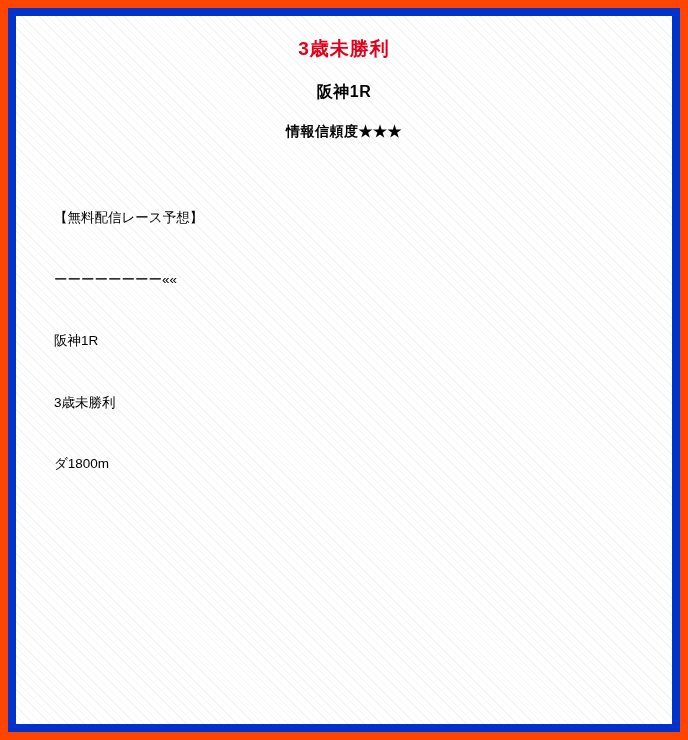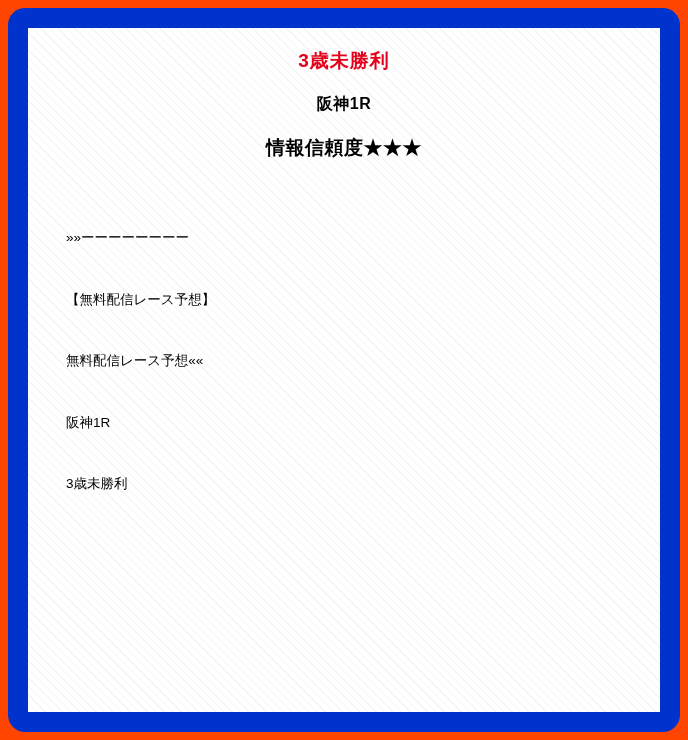--- a/index.html
+++ b/index.html
@@ -20,22 +20,21 @@
     height: 740px;
     background: #ff4500;
     box-sizing: border-box;
     padding: 8px;
   }
   .blue-frame {
     width: 100%;
     height: 100%;
     background: #0033cc;
     box-sizing: border-box;
-    padding: 20px;
-    border-radius: 17px;
+    padding: 8px;
   }
   .page {
     width: 100%;
     height: 100%;
     background: #ffffff;
     box-sizing: border-box;
     overflow: hidden;
     position: relative;
     background-image: repeating-linear-gradient(
       45deg,
@@ -50,21 +49,21 @@
     color: #e2001a;
     font-weight: bold;
     font-size: 19px;
     margin-top: 20px;
     letter-spacing: 1px;
   }
   .centered-line {
     text-align: center;
     color: #000;
     font-weight: bold;
-    font-size: 19px;
+    font-size: 14px;
     margin-top: 20px;
     letter-spacing: 0.5px;
   }
   .centered-line.big {
     font-size: 16px;
   }
   .body-block {
     margin-top: 26px;
     padding-left: 38px;
     padding-right: 20px;
@@ -80,25 +79,25 @@
 <div class="outer-frame">
   <div class="blue-frame">
     <div class="page">
 
       <div class="title">3歳未勝利</div>
 
       <div class="centered-line big">阪神1R</div>
       <div class="centered-line">情報信頼度★★★</div>
 
       <div class="body-block">
-        <div>»»ーーーーーーーー</div>
         <div>【無料配信レース予想】</div>
-        <div>無料配信レース予想««</div>
+        <div>ーーーーーーーー««</div>
         <div>阪神1R</div>
         <div>3歳未勝利</div>
+        <div>ダ1800m</div>
         
         
         
         
         
         
         
         
         
         

